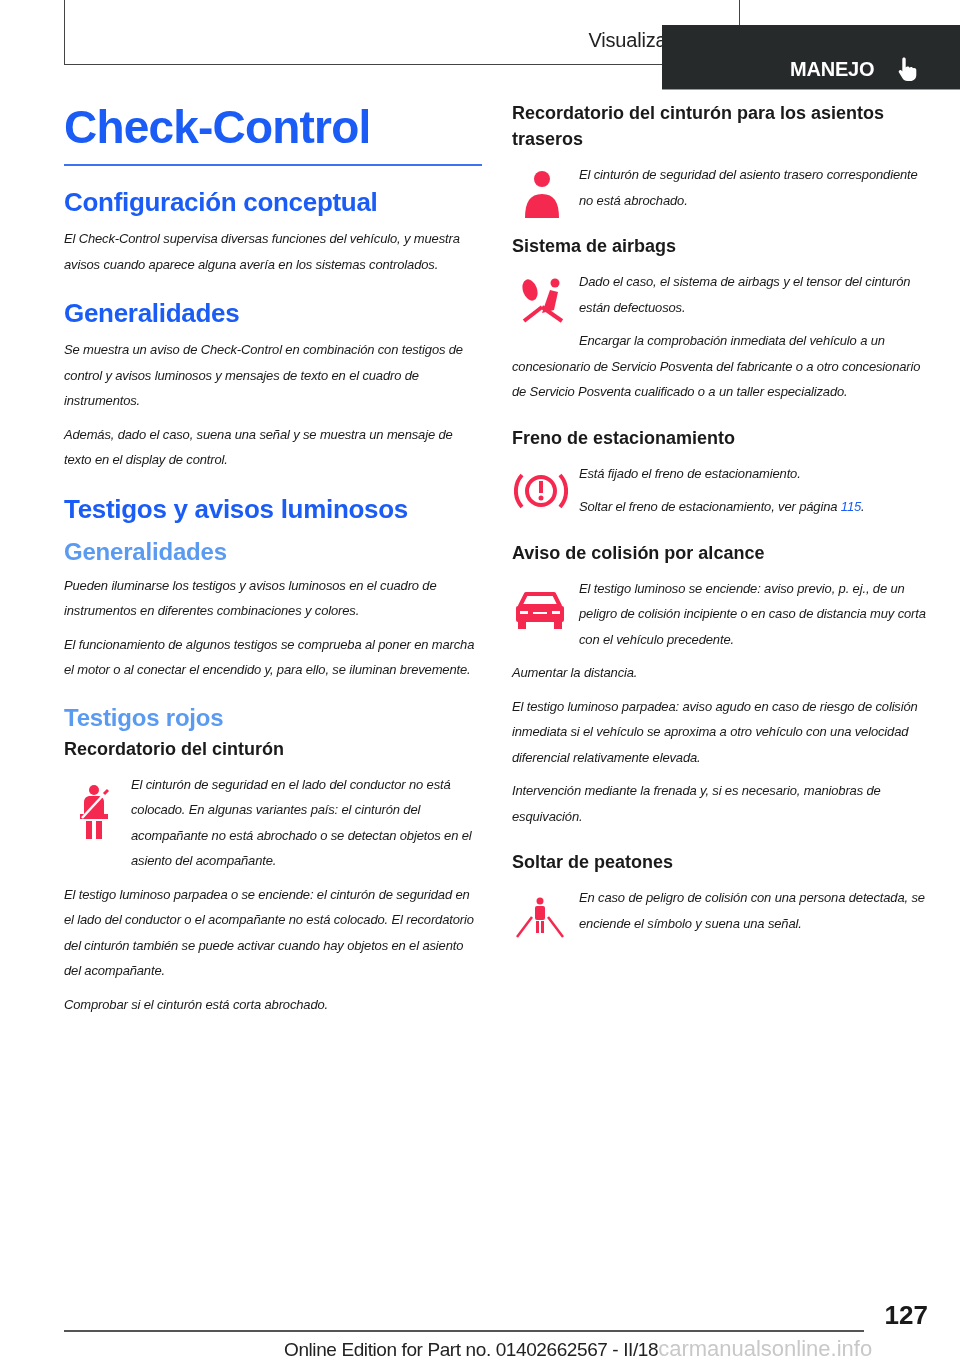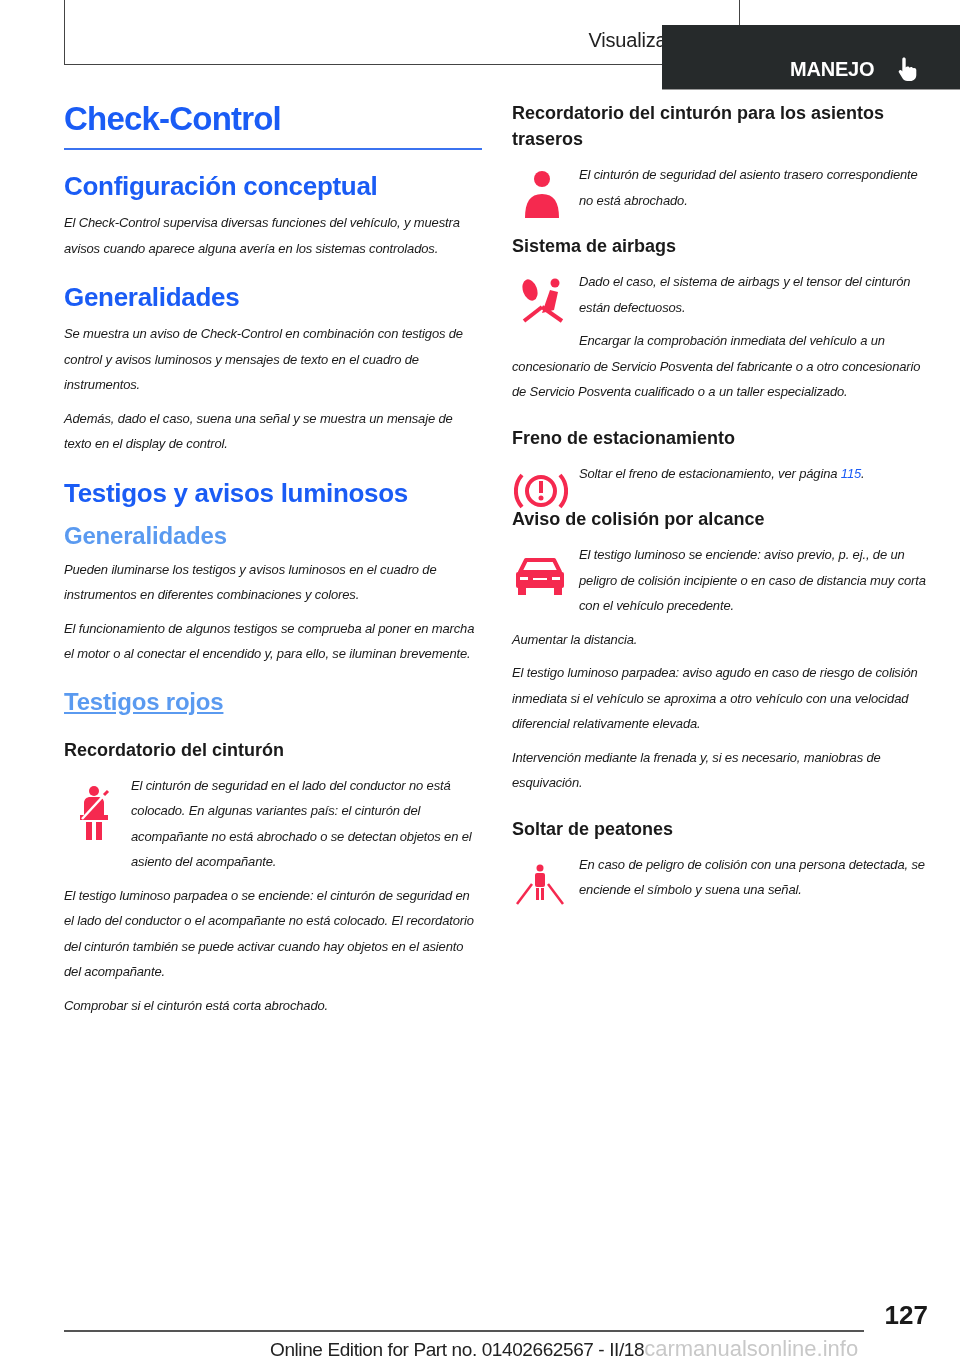--- a/index.html
+++ b/index.html
@@ -20,37 +20,37 @@
     margin-top: 25px;
   }
   .tab-dark .label { font-size: 20px; font-weight: bold; color: #ffffff; letter-spacing: -0.2px; }
   .tab-dark .hand { margin-left: 22px; width: 22px; height: 26px; display: inline-block; }
 
   
   .col-left { position: absolute; left: 64px; top: 100px; width: 418px; }
   .col-right { position: absolute; left: 512px; top: 100px; width: 420px; }
 
   .title {
-    font-size: 33px; font-weight: bold; color: #1a5cf5; letter-spacing: -0.8px;
+    font-size: 46px; font-weight: bold; color: #1a5cf5; letter-spacing: -0.8px;
     padding-bottom: 10px; border-bottom: 2px solid #3b73f0; margin-bottom: 20px;
   }
   .h1 { font-size: 26px; font-weight: bold; color: #1a5cf5; letter-spacing: -0.3px; margin-bottom: 8px; line-height: 32px; }
   .h2 { font-size: 24px; font-weight: bold; color: #5a9af0; letter-spacing: -0.2px; margin-bottom: 6px; line-height: 30px; }
   .h3 { font-size: 18px; font-weight: bold; color: #1a1a1a; line-height: 26px; margin-bottom: 10px; }
   p { font-size: 13px; line-height: 25.5px; color: #1a1a1a; margin-bottom: 8px; letter-spacing: -0.15px; font-style: italic; }
   .gap-l { margin-top: 20px; }
 
   .warn { position: relative; }
   .warn .icon { position: absolute; left: 0; top: 6px; width: 56px; height: 56px; }
   a.link { color: #1a5cf5; text-decoration: none; }
 
   
   .page-num { position: absolute; right: 32px; top: 1300px; font-size: 26px; font-weight: bold; color: #1a1a1a; }
   .footer-rule { position: absolute; left: 64px; top: 1330px; width: 800px; height: 2px; background: #555; }
-  .footer-text { position: absolute; left: 270px; top: 1336px; font-size: 19px; color: #222; letter-spacing: -0.4px; white-space: nowrap; }
+  .footer-text { position: absolute; left: 284px; top: 1336px; font-size: 19px; color: #222; letter-spacing: -0.4px; white-space: nowrap; }
   .footer-text .wm { color: #c8c8c8; font-size: 22px; letter-spacing: 0; }
 </style>
 </head>
 <body>
 
 <div class="tab-light">
   <span>Visualizaciones</span>
 </div>
 <div class="tab-dark">
   <span class="label">MANEJO</span>
@@ -67,21 +67,21 @@
 
   <div class="h1 gap-l">Generalidades</div>
   <p>Se muestra un aviso de Check-Control en combinación con testigos de control y avisos luminosos y mensajes de texto en el cuadro de instrumentos.</p>
   <p>Además, dado el caso, suena una señal y se muestra un mensaje de texto en el display de control.</p>
 
   <div class="h1 gap-l" style="margin-bottom:12px;">Testigos y avisos luminosos</div>
   <div class="h2">Generalidades</div>
   <p>Pueden iluminarse los testigos y avisos luminosos en el cuadro de instrumentos en diferentes combinaciones y colores.</p>
   <p>El funcionamiento de algunos testigos se comprueba al poner en marcha el motor o al conectar el encendido y, para ello, se iluminan brevemente.</p>
 
-  <div class="h2 gap-l" style="margin-bottom:20px;text-decoration:underline;">Testigos rojos</div>
+  <div class="h2 gap-l" style="margin-bottom:3px;">Testigos rojos</div>
 
   <div class="h3">Recordatorio del cinturón</div>
   <div class="warn">
     <svg class="icon" style="left:6px;top:12px;width:48px;height:56px;" viewBox="0 0 48 56">
       <circle cx="24" cy="6" r="5" fill="#f5294f"></circle>
       <path d="M14 18c0-4 3-6 6-6h8c3 0 6 2 6 6v12H14z" fill="#f5294f"></path>
       <path d="M10 30h28v5H10z" fill="#f5294f"></path>
       <rect x="16" y="37" width="6" height="18" fill="#f5294f"></rect>
       <rect x="26" y="37" width="6" height="18" fill="#f5294f"></rect>
       <line x1="36" y1="8" x2="12" y2="34" stroke="#fff" stroke-width="2.5"></line>
@@ -118,20 +118,21 @@
 
   <div class="h3 gap-l">Freno de estacionamiento</div>
   <div class="warn">
     <svg class="icon" style="left:2px;top:10px;width:54px;height:40px;" viewBox="0 0 54 40">
       <circle cx="27" cy="20" r="14" fill="none" stroke="#f5294f" stroke-width="4"></circle>
       <rect x="25" y="10" width="4" height="12" fill="#f5294f"></rect>
       <circle cx="27" cy="27" r="2.5" fill="#f5294f"></circle>
       <path d="M8 4 A24 24 0 0 0 8 36" fill="none" stroke="#f5294f" stroke-width="4"></path>
       <path d="M46 4 A24 24 0 0 1 46 36" fill="none" stroke="#f5294f" stroke-width="4"></path>
     </svg>
+    <p style="padding-left:67px;">Está fijado el freno de estacionamiento.</p>
     <p style="padding-left:67px;"><span>Soltar el freno de estacionamiento, ver página </span><a class="link">115</a><span>.</span></p>
   </div>
 
   <div class="h3 gap-l">Aviso de colisión por alcance</div>
   <div class="warn">
     <svg class="icon" style="left:2px;top:14px;width:52px;height:40px;" viewBox="0 0 52 40">
       <path d="M12 4h28l6 12H6z" fill="none" stroke="#f5294f" stroke-width="4" stroke-linejoin="round"></path>
       <rect x="2" y="16" width="48" height="16" rx="2" fill="#f5294f"></rect>
       <rect x="6" y="21" width="8" height="3" fill="#fff"></rect>
       <rect x="38" y="21" width="8" height="3" fill="#fff"></rect>

